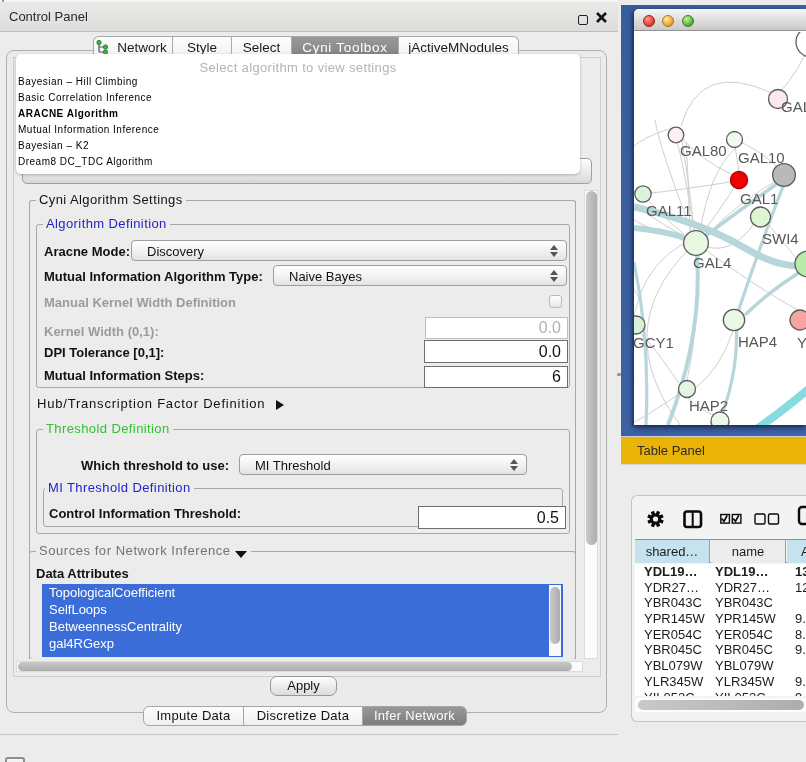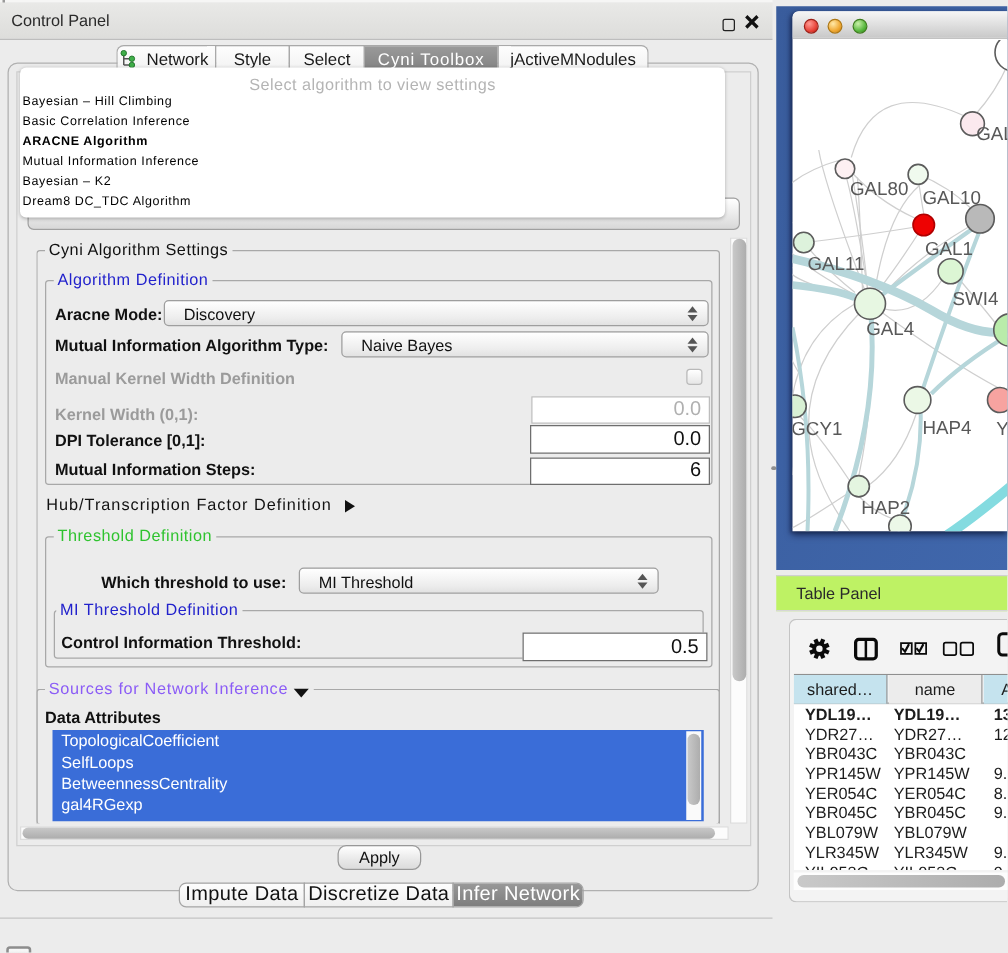--- a/index.html
+++ b/index.html
@@ -37,34 +37,34 @@
 
 .sbtrack { position:absolute; background:#fcfcfc; border:1px solid #dcdcdc; }
 .sbthumb { position:absolute; background:linear-gradient(90deg,#c9c9c9,#adadad); border-radius:6px; }
 
 #attrlist { left:42px; top:584px; width:521px; height:73px; background:#3a6dd8; overflow:hidden; }
 #attrlist div { color:#fff; font-size:13px; height:17px; line-height:17px; padding-left:7px; }
 
 #applybtn { left:270px; top:676px; width:67px; height:20px; border:1px solid #989898; border-radius:7px;
   background:linear-gradient(#ffffff,#e8e8e8 60%,#dcdcdc); font-size:13px; color:#111; text-align:center; line-height:18px; }
 
-.btab { top:706px; height:20px; font-size:16px; letter-spacing:0.3px; color:#111; text-align:center; line-height:18px;
+.btab { top:706px; height:20px; font-size:13px; letter-spacing:0.3px; color:#111; text-align:center; line-height:18px;
   background:linear-gradient(#fdfdfd,#efefef); border:1px solid #a5a5a5; }
 .btab.sel { background:linear-gradient(#989898,#7e7e7e); color:#fff; }
 
 #popup { left:16px; top:54px; width:564px; height:120px; background:#fff; border-radius:5px;
   box-shadow:0 1px 3px rgba(0,0,0,0.25); }
 #popup .ph { position:absolute; top:6px; left:0; width:100%; text-align:center; color:#b4b4b4; font-size:13px; letter-spacing:0.35px; }
 #popup .it { position:absolute; left:2px; font-size:10px; letter-spacing:0.5px; color:#000; white-space:nowrap; }
 
 #bluedesk { left:621px; top:5px; width:185px; height:451px; background:linear-gradient(115deg,#395c9c,#4067ac); }
 #netwin { left:634px; top:9px; width:172px; height:416px; background:#fff; border-radius:5px 0 0 0; box-shadow:0 3px 6px rgba(0,8,35,0.55), -2px 1px 3px rgba(0,8,35,0.3); }
 #nettitle { left:0; top:0; width:172px; height:22px; background:linear-gradient(#f6f6f6,#c9c9c9); border-bottom:1px solid #939393; border-radius:5px 0 0 0; }
 .tl { position:absolute; top:6px; width:12px; height:12px; border-radius:50%; }
-#tbar { left:621px; top:460px; width:185px; height:29px; background:#bef264; border-top:1px solid #d0d0d0; border-bottom:1px solid #d6d6d6;
+#tbar { left:621px; top:436px; width:185px; height:29px; background:#eab308; border-top:1px solid #d0d0d0; border-bottom:1px solid #d6d6d6;
   font-size:13px; color:#2a2a2a; line-height:28px; padding-left:16px; }
 #tablewin { left:631px; top:495px; width:175px; height:227px; background:#f3f3f3; border:1px solid #c4c4c4; border-radius:6px 0 0 6px; border-right:none; }
 </style>
 </head>
 <body>
 
 <div class="abs" style="left:0;top:0;width:618px;height:2px;background:#f6f6f5;"></div>
 <div class="abs" style="left:2px;top:0;width:2px;height:5px;background:#9a9a9a;"></div>
 <div class="abs" style="left:617px;top:373px;width:4px;height:3px;background:#8f8f8f;border-radius:2px;"></div>
 
@@ -138,21 +138,21 @@
       <i class="dn"></i>
     </div>
   </div>
 <div class="fs" style="left:43px;top:488px;width:520px;height:39px;">
  <div class="lg" style="left:1px;color:#2222cc;">MI Threshold Definition</div>
 </div>
 <div class="lbl" style="left:49px;top:506px;">Control Information Threshold:</div>
 <div class="tf en" style="left:418px;top:506px;width:148px;height:23px;line-height:21px;">0.5</div>
 
 <div class="fs" style="left:29px;top:551px;width:547px;height:108px;border-bottom:none;">
- <div class="lg" style="color:#8b5cf6;letter-spacing:0.55px;">Sources for Network Inference</div>
+ <div class="lg" style="color:#737373;letter-spacing:0.55px;">Sources for Network Inference</div>
 </div>
 <div class="abs" style="left:231px;top:549px;width:20px;height:4px;background:#ececec;"></div>
 <div class="abs" style="left:235px;top:551px;width:0;height:0;border-left:6px solid transparent;border-right:6px solid transparent;border-top:7px solid #111;"></div>
 <div class="lbl" style="left:36px;top:566px;">Data Attributes</div>
 <div class="abs" id="attrlist">
  <div>TopologicalCoefficient</div>
     <div>SelfLoops</div>
     <div>BetweennessCentrality</div>
     <div>gal4RGexp</div>
     <div>&nbsp;</div>

